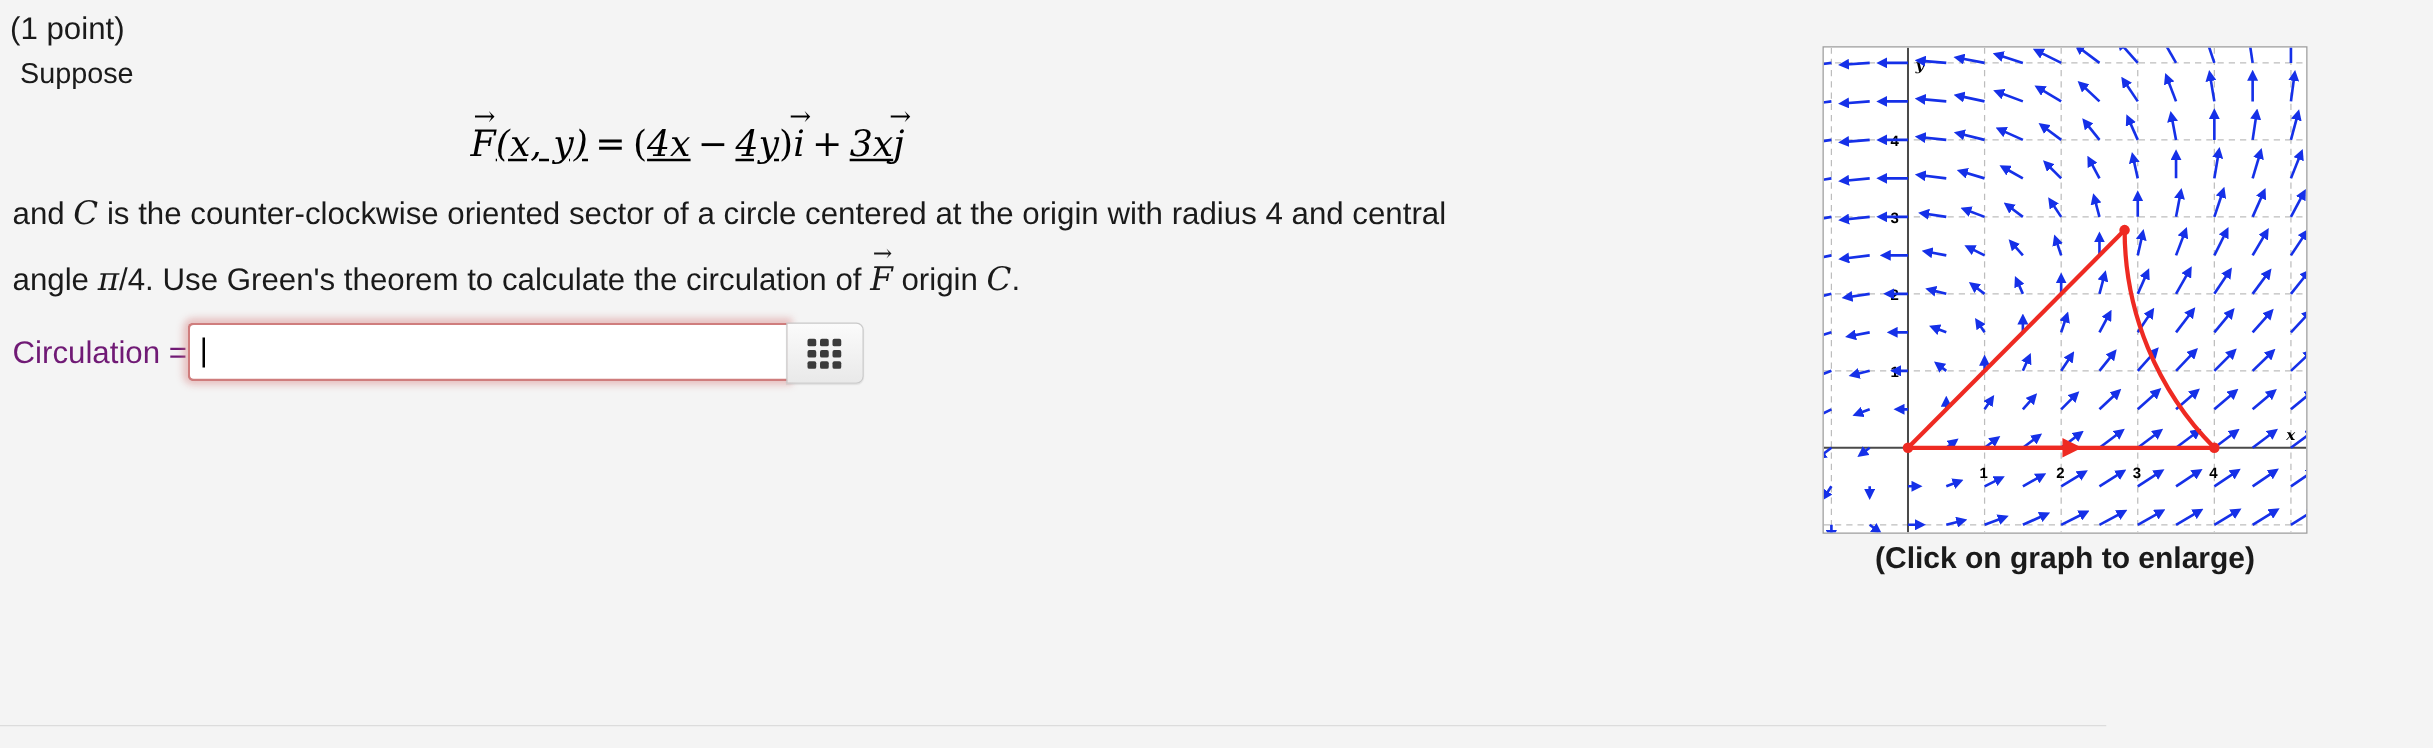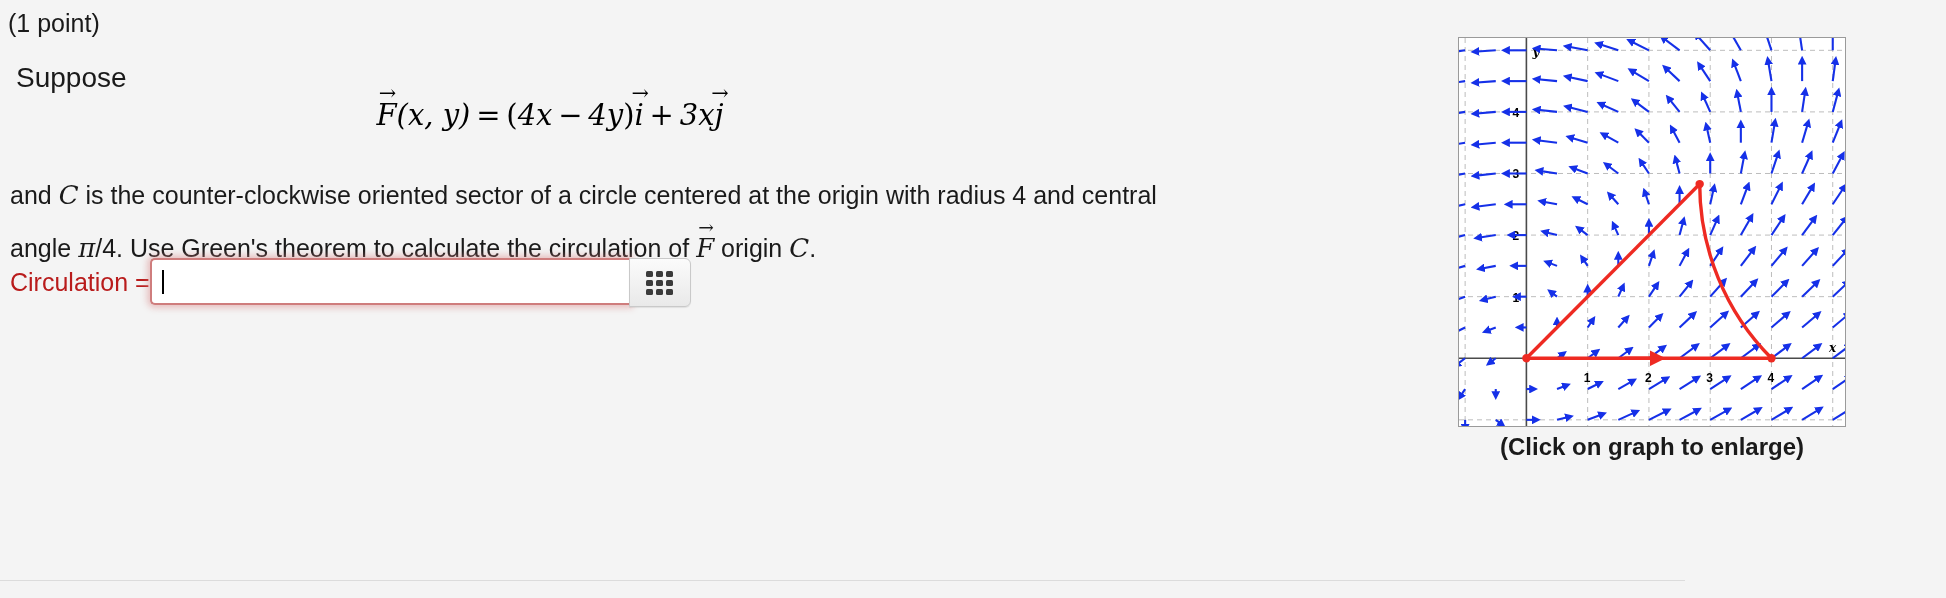--- a/index.html
+++ b/index.html
@@ -21,53 +21,53 @@
   
   .problem { position:absolute; left:0; top:0; width:1420px; height:598px; }
 
   .points {
     position:absolute; left:8px; top:8px;
     font-size:25px; line-height:30px; color:#1a1a1a;
     white-space:nowrap;
   }
   .suppose {
     position:absolute; left:16px; top:43px;
-    font-size:28px; line-height:30px; color:#1a1a1a;margin-top:20px;
+    font-size:23px; line-height:30px; color:#1a1a1a;
   }
 
   .formula {
     position:absolute; left:0; top:98px; width:1100px;
     text-align:center;
     font-family:"DejaVu Serif", serif;
     font-size:29px;
     color:#000;
     white-space:nowrap;
   }
-  .mi { font-style:italic; font-family:"DejaVu Serif", serif; }
+  .mi { font-style:italic; font-family:"DejaVu Serif", serif;text-decoration:underline; }
   .vec { position:relative; display:inline-block; font-style:italic; }
   .vec > .arr {
     position:absolute; left:50%; transform:translateX(-45%);
     top:-0.70em; font-size:0.72em; font-style:normal; line-height:1;
     letter-spacing:-0.02em;
   }
   .op { padding:0 .20em; }
 
-  .para { position:absolute; left:10px; font-size:25px; line-height:32px; color:#1a1a1a; white-space:nowrap;margin-top:24px; }
+  .para { position:absolute; left:10px; font-size:25px; line-height:32px; color:#1a1a1a; white-space:nowrap; }
   .para.l1 { top:155px; }
   .para.l2 { top:208px; }
   .serif-i { font-family:"DejaVu Serif", serif; font-style:italic; font-size:26px; }
   .serif-u { font-family:"DejaVu Serif", serif; font-style:normal; font-size:26px; }
   .pi { font-family:"DejaVu Serif", serif; font-style:italic; font-size:26px; }
 
   
   .answer-row {
     position:absolute; left:10px; top:258px;
     display:flex; align-items:center; gap:0;
   }
-  .ans-label { font-size:25px; color:#b91c1c; white-space:nowrap; }
+  .ans-label { font-size:25px; color:#701a75; white-space:nowrap; }
 
   .input-wrap { position:relative; display:flex; align-items:stretch; }
 
   .ans-input {
     width:480px; height:47px;
     border:2px solid #cf7d7d;
     border-right:none;
     border-radius:5px 0 0 5px;
     background:#ffffff;
     box-shadow:0 0 6px 3px rgba(214,130,130,.45);

